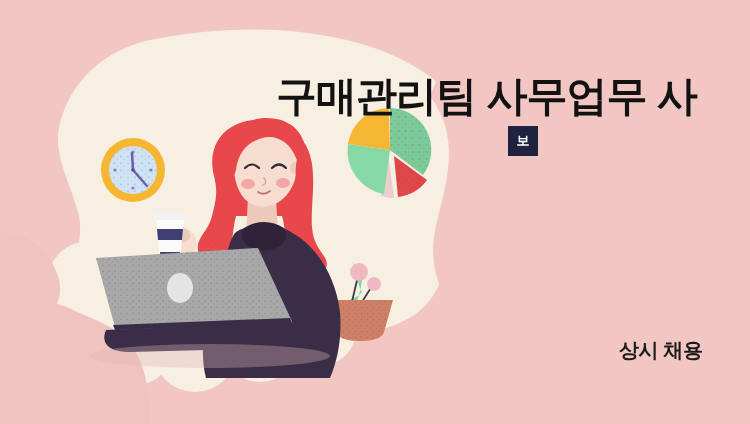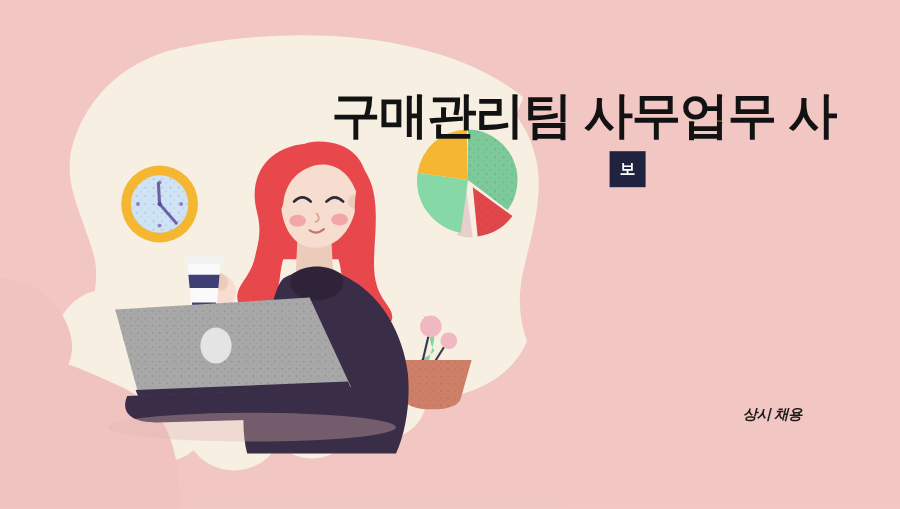--- a/index.html
+++ b/index.html
@@ -66,27 +66,26 @@
     font-size:25px;
     font-weight:bold;
     color:#161616;
     letter-spacing:-0.8px;
     white-space:nowrap;
   }
   #status{
     position:absolute;
     left:619px;
     top:337px;
-    font-size:12px;
+    font-size:20px;
     font-weight:bold;
     color:#1b1b1b;
     letter-spacing:-0.4px;
     white-space:nowrap;
     pointer-events:auto;
-    font-style:italic;
   }
 </style>
 </head>
 <body>
 
 <div id="banner">
 
   <svg id="art" viewBox="0 0 750 424" xmlns="http://www.w3.org/2000/svg">
     <defs>
       <clipPath id="frameClip">

